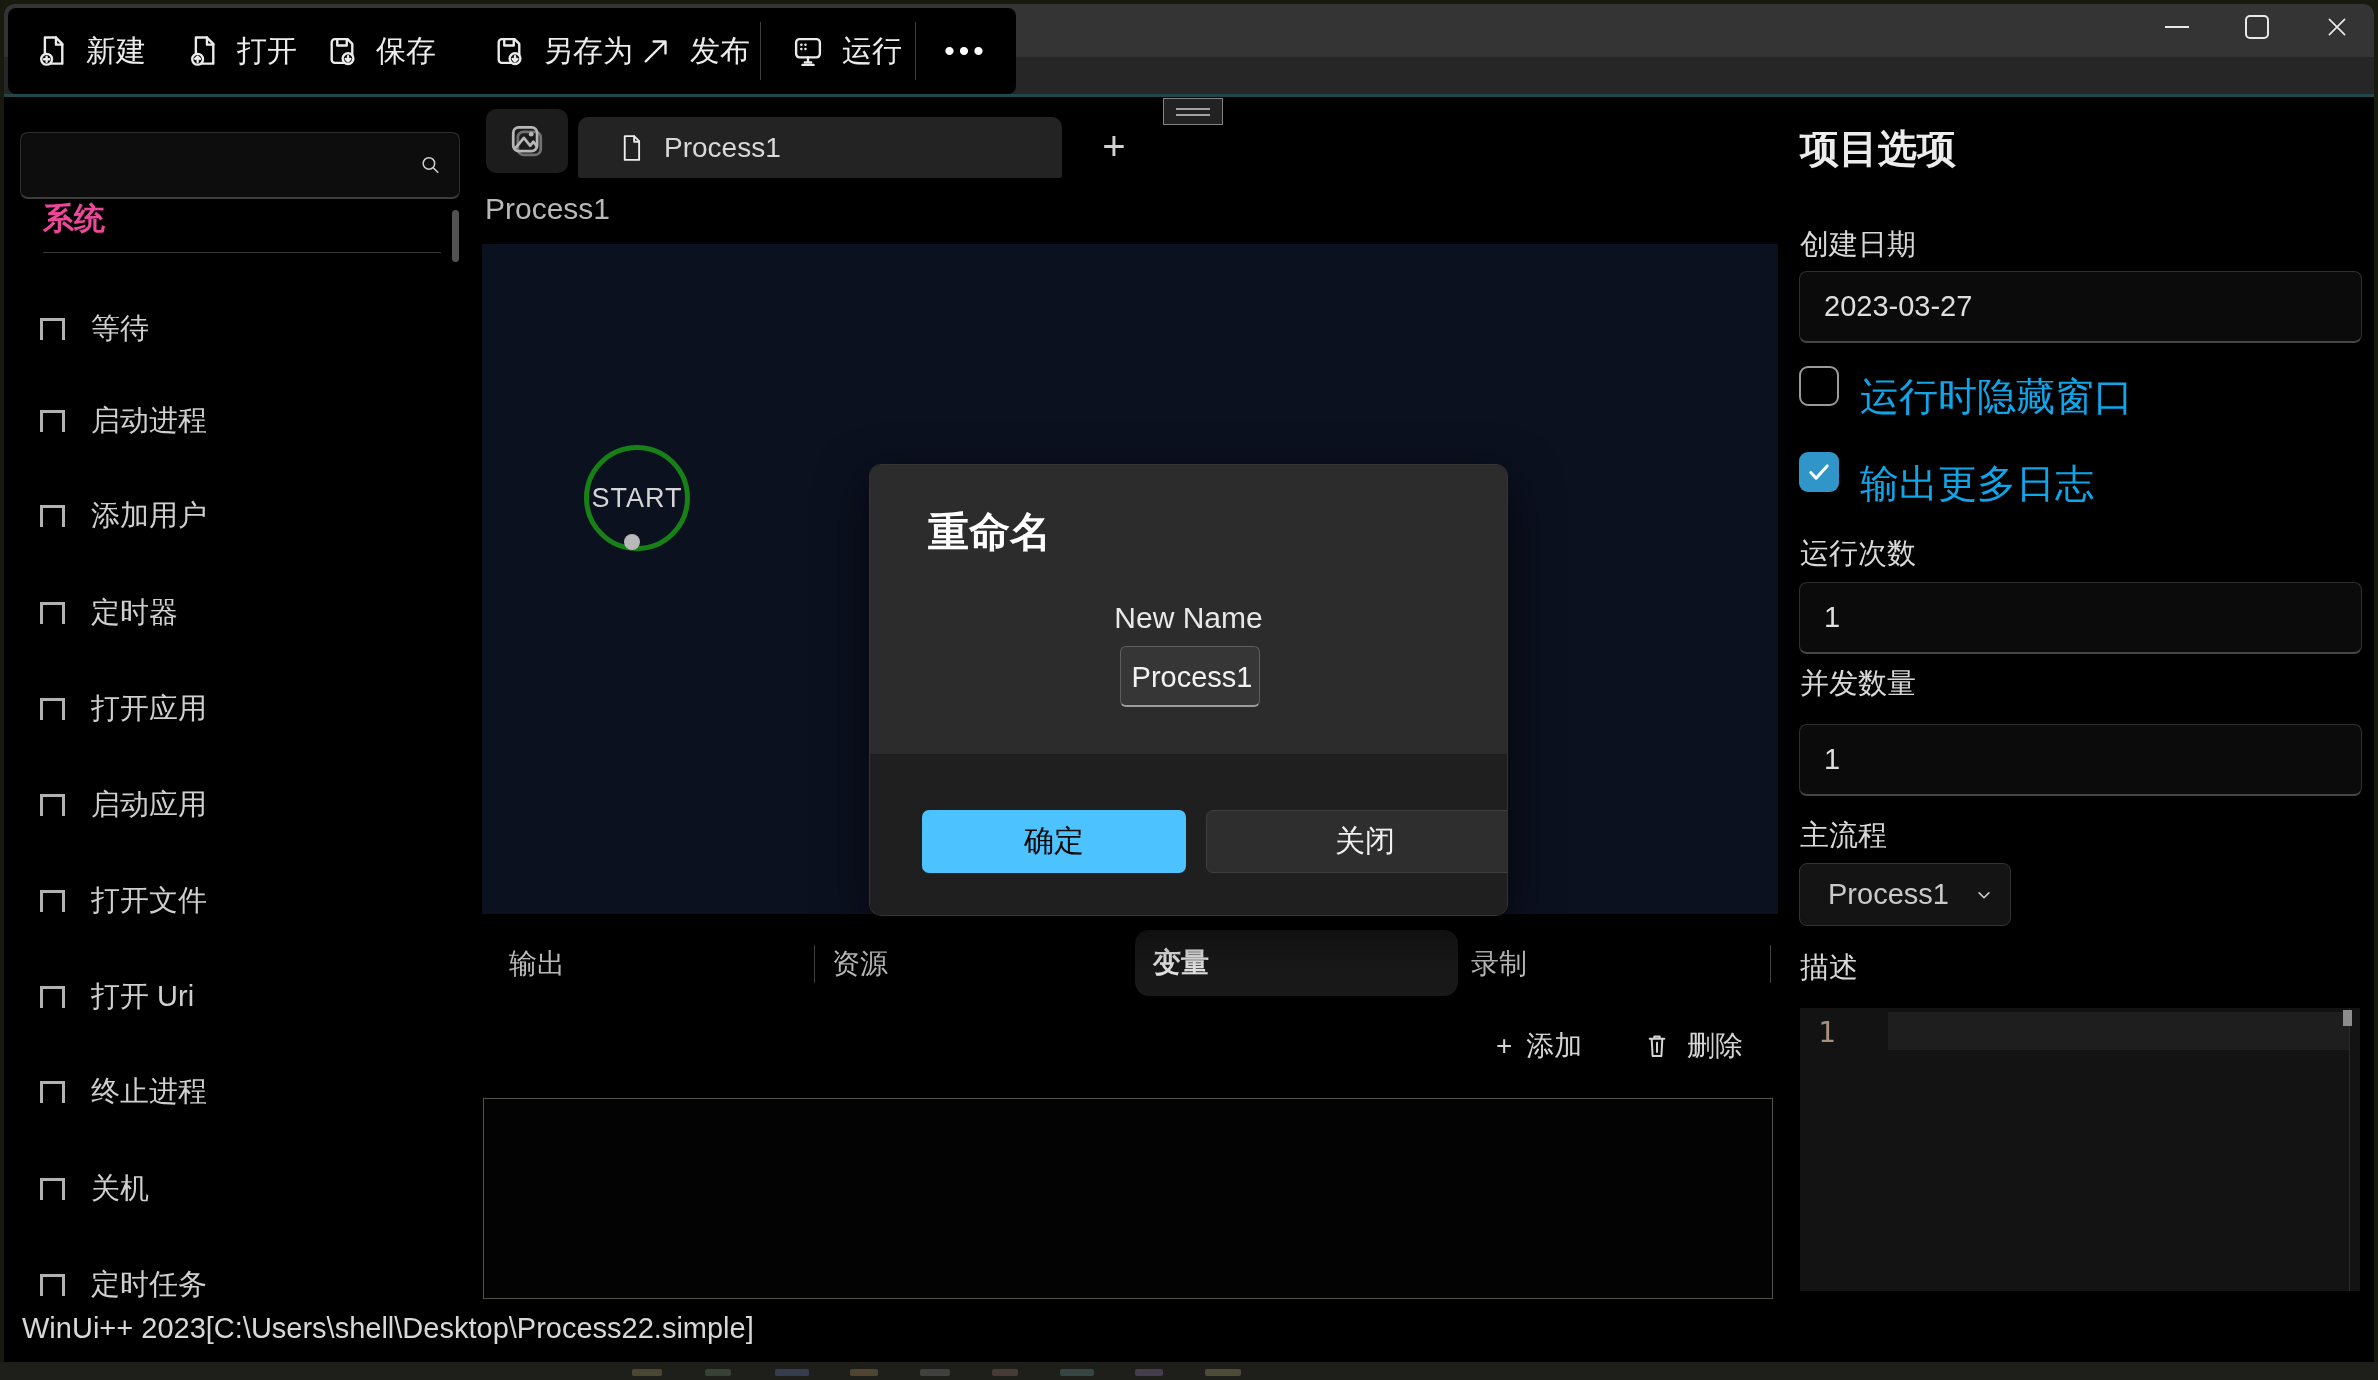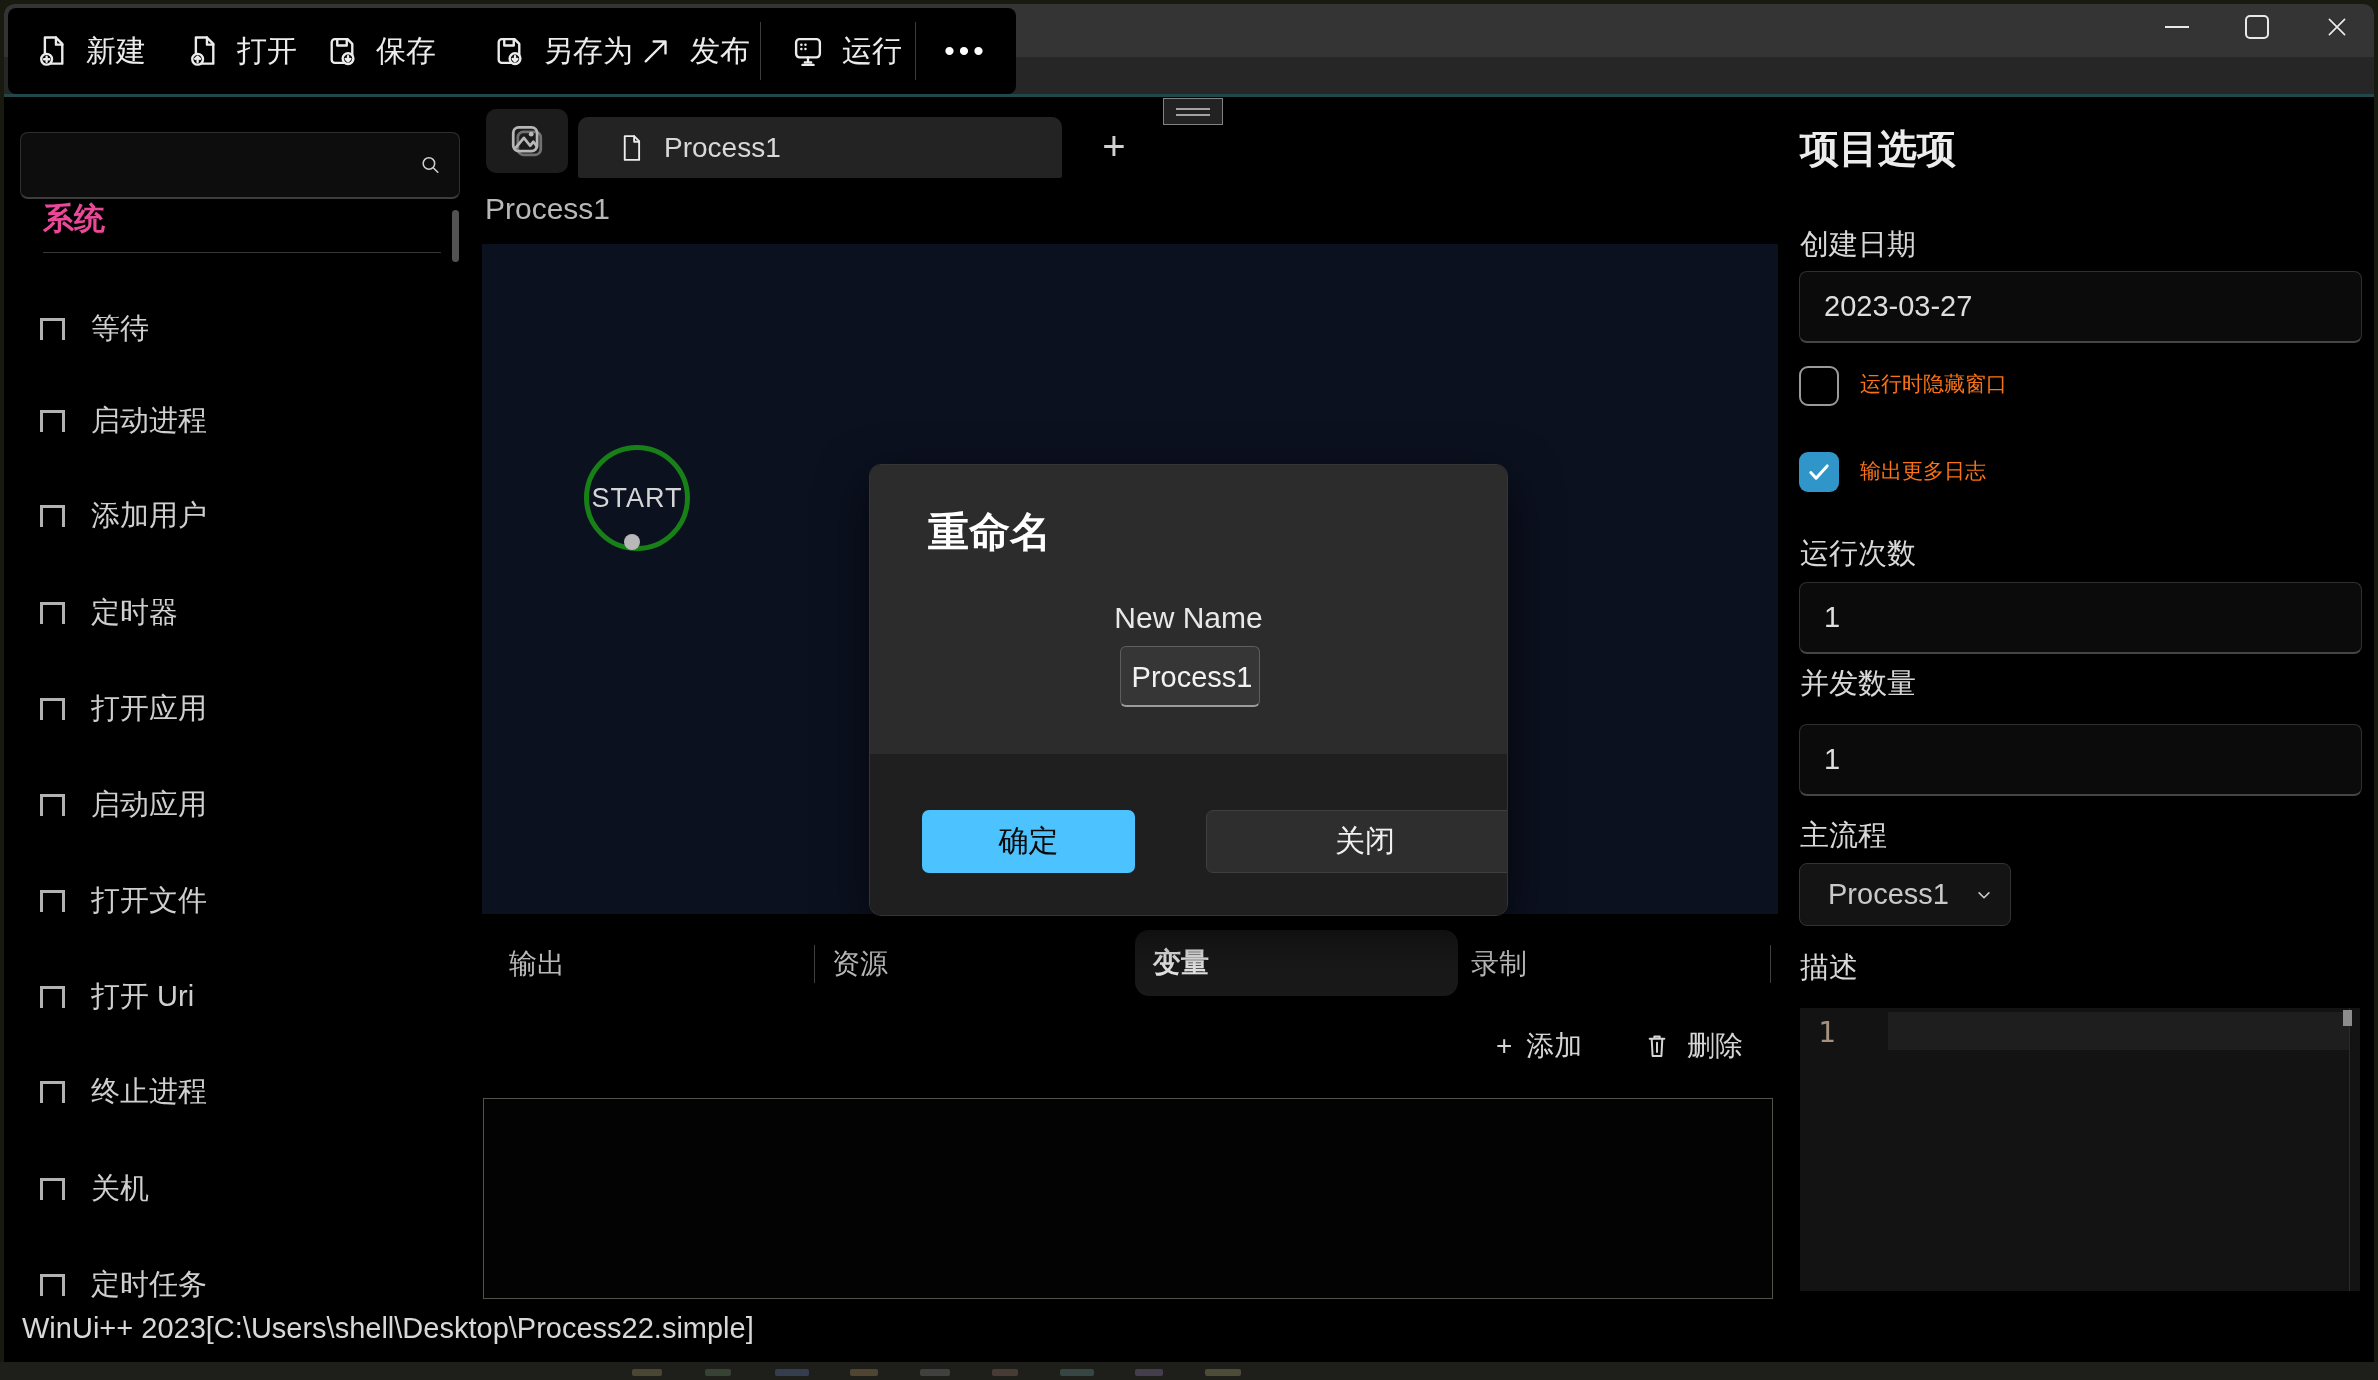--- a/index.html
+++ b/index.html
@@ -77,21 +77,21 @@
   
   .rp-title{position:absolute;left:1796px;top:118px;font-size:39px;font-weight:700;color:#ececec;}
   .rp-label{position:absolute;left:1796px;font-size:29px;color:#d8d8d8;white-space:nowrap;}
   .rp-input{position:absolute;left:1795px;width:563px;height:72px;background:#0b0b0b;border:1px solid #2f2f2f;
             border-bottom:2px solid #454545;border-radius:8px;box-sizing:border-box;}
   .rp-input input{width:100%;height:100%;background:transparent;border:none;outline:none;color:#dedede;
                   font-size:29px;padding:0 24px;box-sizing:border-box;font-family:"Liberation Sans",sans-serif;}
   .cb-box{position:absolute;left:1795px;width:40px;height:40px;border-radius:9px;box-sizing:border-box;}
   .cb-off{border:2px solid #9a9a9a;background:transparent;}
   .cb-on{background:#3095c8;display:flex;align-items:center;justify-content:center;}
-  .cb-label{position:absolute;left:1856px;font-size:21px;color:#f97316;}
+  .cb-label{position:absolute;left:1856px;font-size:39px;color:#0ea5e9;}
   .dropdown{position:absolute;left:1795px;top:859px;width:212px;height:63px;background:#141414;border:1px solid #333;
             border-radius:8px;display:flex;align-items:center;gap:22px;padding-left:28px;box-sizing:border-box;}
   .dropdown span{font-size:29px;color:#cicic1;color:#c9c9c9;}
   .desc-editor{position:absolute;left:1796px;top:1004px;width:560px;height:283px;background:#131313;}
   .desc-line-hl{position:absolute;left:88px;top:4px;width:462px;height:38px;background:#1e1e1e;}
   .desc-num{position:absolute;left:18px;top:7px;font-size:29px;color:#a6917c;font-family:"DejaVu Sans Mono",monospace;}
   .desc-scroll-line{position:absolute;left:549px;top:0;width:1px;height:283px;background:#2b2b2b;}
   .desc-thumb{position:absolute;left:543px;top:2px;width:9px;height:16px;background:#8c8c8c;}
 
   
@@ -103,21 +103,21 @@
   .dlg-body{position:absolute;left:0;top:0;width:100%;height:289px;background:#2c2c2c;}
   .dlg-title{position:absolute;left:58px;top:40px;font-size:41px;font-weight:700;color:#fff;}
   .dlg-field-label{position:absolute;left:0;top:136px;width:100%;text-align:center;font-size:30px;color:#e8e8e8;}
   .dlg-input{position:absolute;left:250px;top:181px;width:140px;height:61px;background:#363636;border:1px solid #5e5e5e;
              border-bottom:2px solid #9c9c9c;border-radius:6px;box-sizing:border-box;}
   .dlg-input input{width:100%;height:100%;background:transparent;border:none;outline:none;text-align:center;
                    color:#f2f2f2;font-size:29px;font-family:"Liberation Sans",sans-serif;}
   .dlg-footer{position:absolute;left:0;top:289px;width:100%;height:163px;background:#1f1f1f;}
   .dlg-btn{position:absolute;top:56px;height:63px;border-radius:7px;display:flex;align-items:center;justify-content:center;
            font-size:30px;box-sizing:border-box;}
-  .btn-ok{left:52px;width:213px;background:#4cc2ff;color:#0a0a0a;}
+  .btn-ok{left:52px;width:264px;background:#4cc2ff;color:#0a0a0a;}
   .btn-close{left:336px;width:318px;background:#2e2e2e;border:1px solid #3f3f3f;color:#f0f0f0;}
 </style>
 </head>
 <body>
 
 <div class="stage">
 
   <div class="taskbar">
     <div class="tb-blob" style="left:632px;width:30px;background:#59543e;"></div>
     <div class="tb-blob" style="left:705px;width:26px;background:#3e4f3e;"></div>

